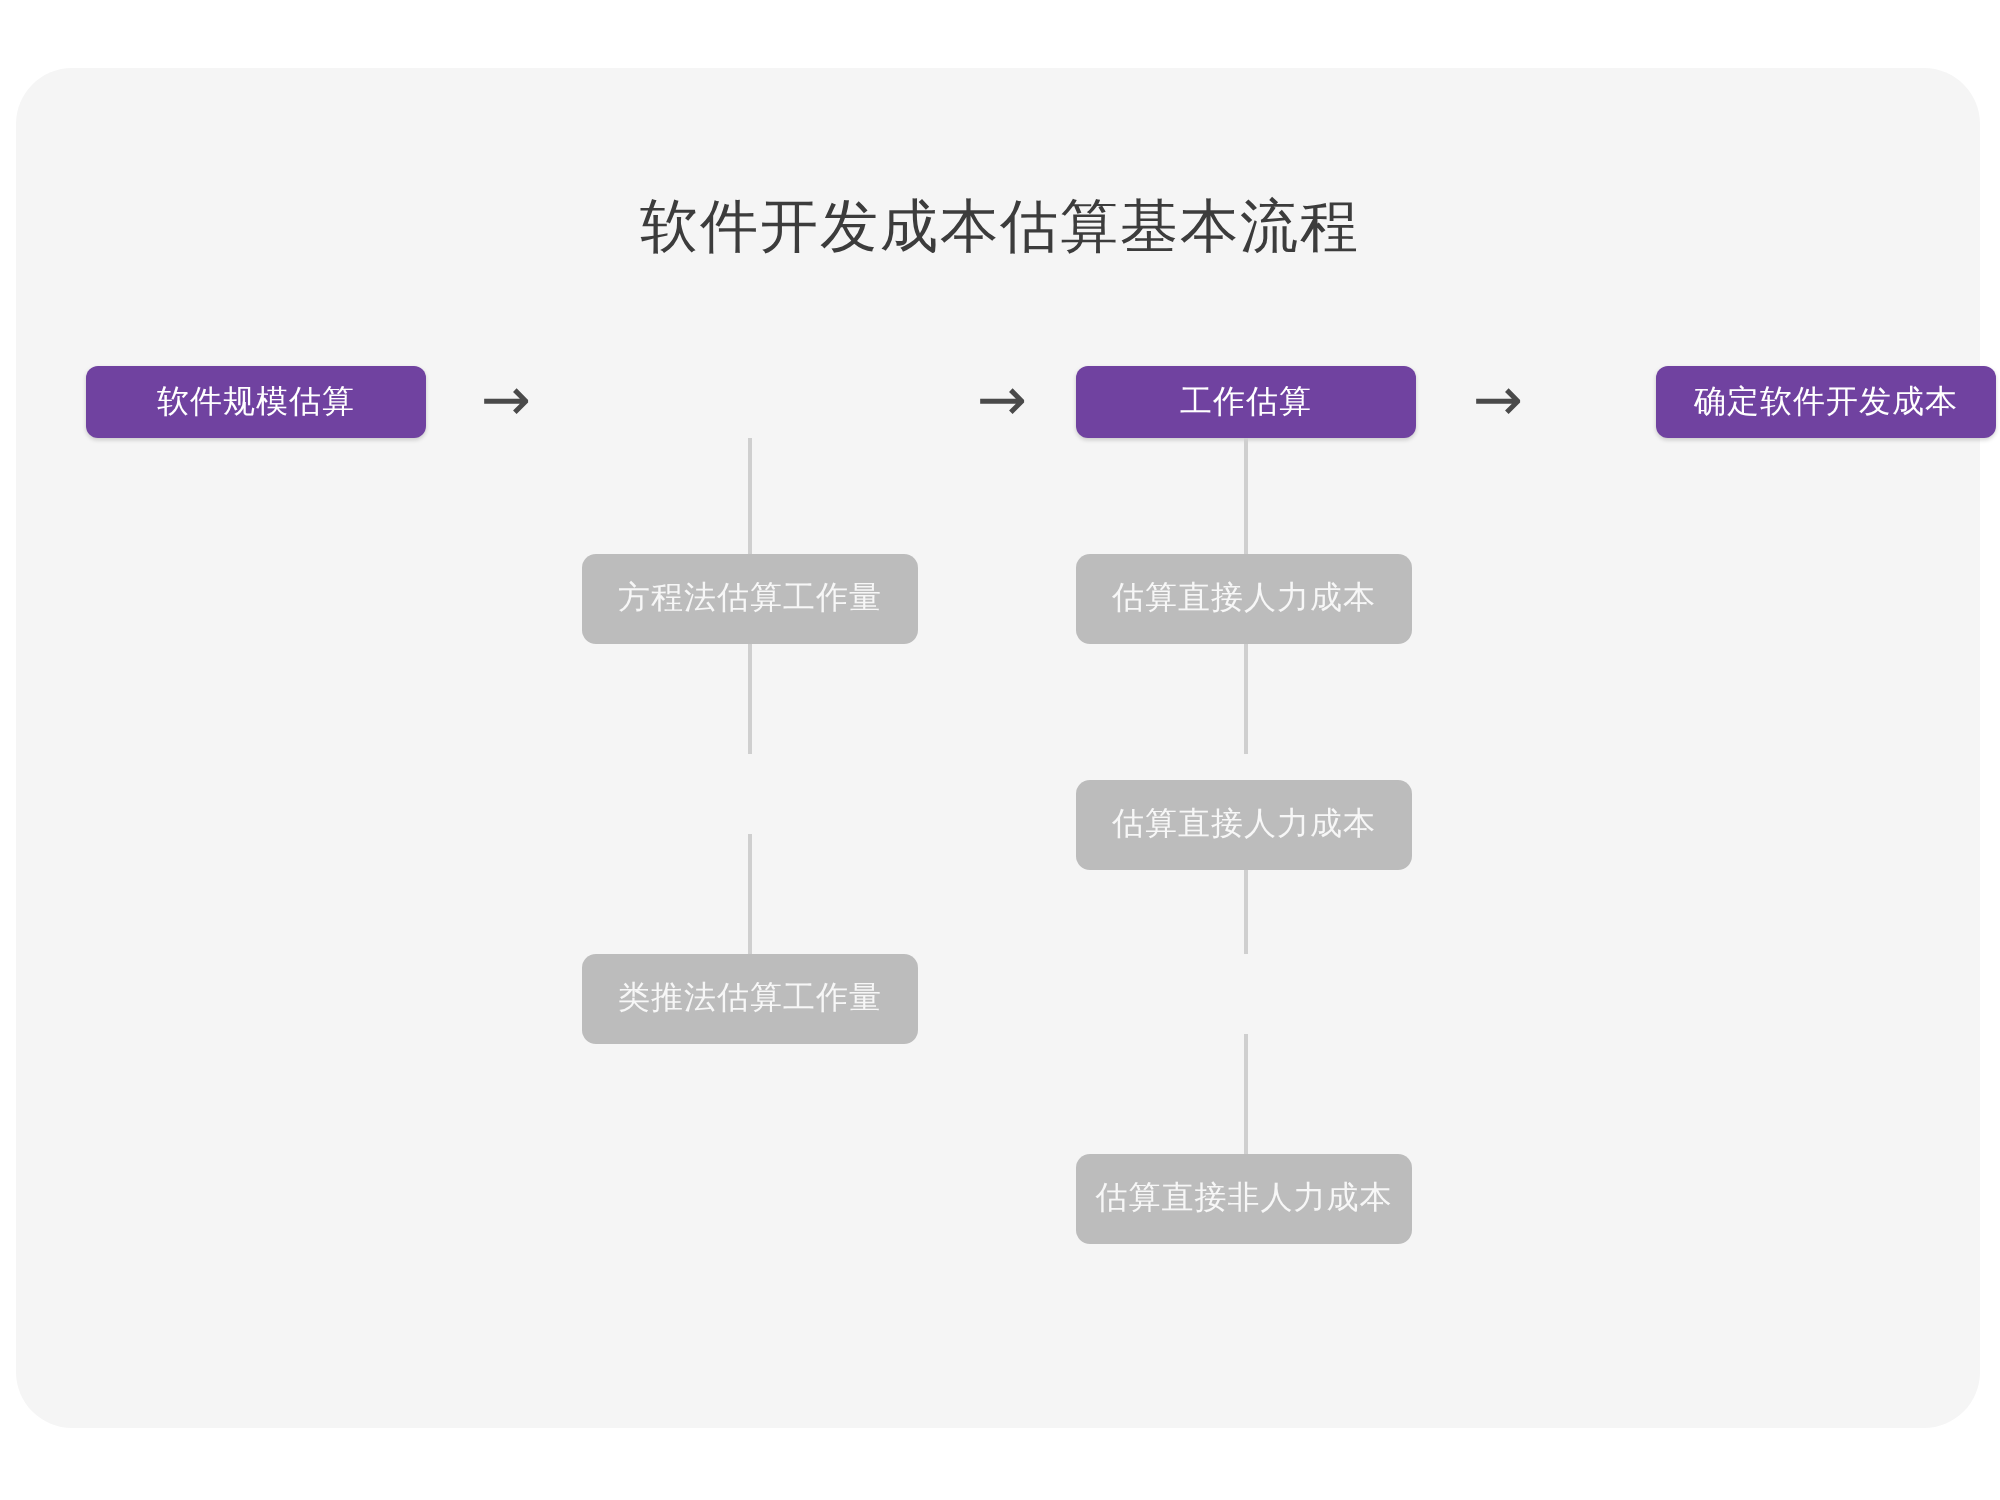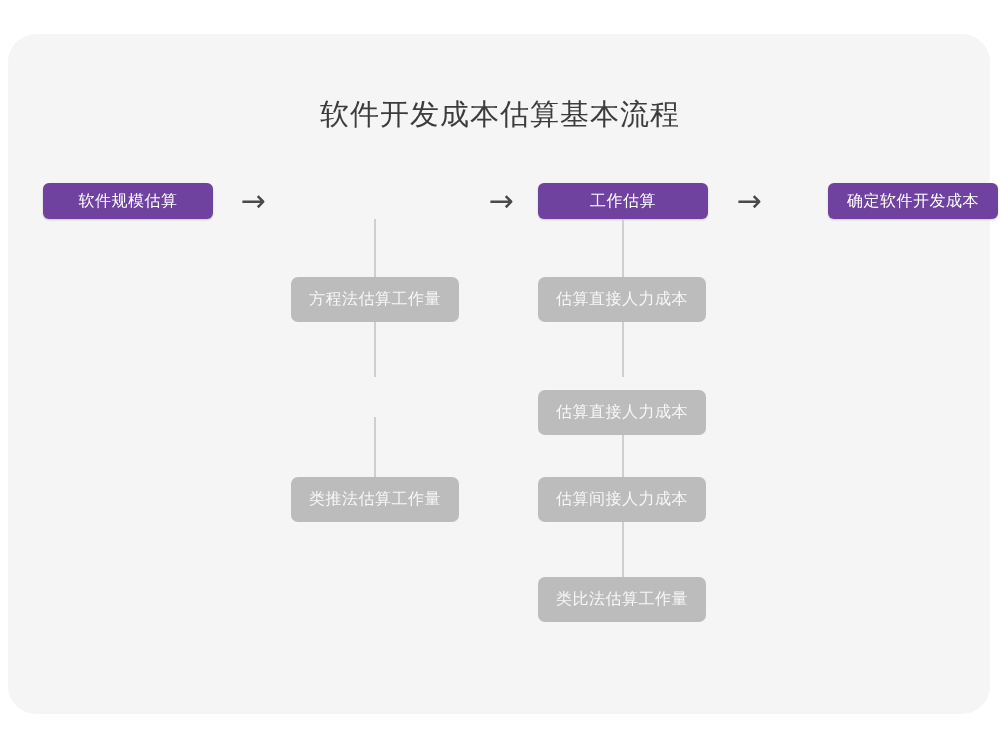--- a/index.html
+++ b/index.html
@@ -136,18 +136,17 @@
 
     <div class="vline" style="left:622px; top:219px; height:58px;"></div>
     <div class="vline" style="left:622px; top:317px; height:60px;"></div>
     <div class="vline" style="left:622px; top:417px; height:60px;"></div>
     <div class="vline" style="left:622px; top:517px; height:60px;"></div>
 
     <div class="node secondary" style="left:538px; top:277px;">估算直接人力成本</div>
 
     <div class="node secondary" style="left:538px; top:377px;margin-top:13px;">估算直接人力成本</div>
 
-    <div class="node secondary" style="left:538px; top:477px;">估算间接人力成本</div>
 
-    <div class="node secondary" style="left:538px; top:577px;">类比法估算工作量</div>
+    <div class="node secondary" style="left:538px; top:577px;">估算直接非人力成本</div>
 
   </div>
 </div>
 
 </body></html>

